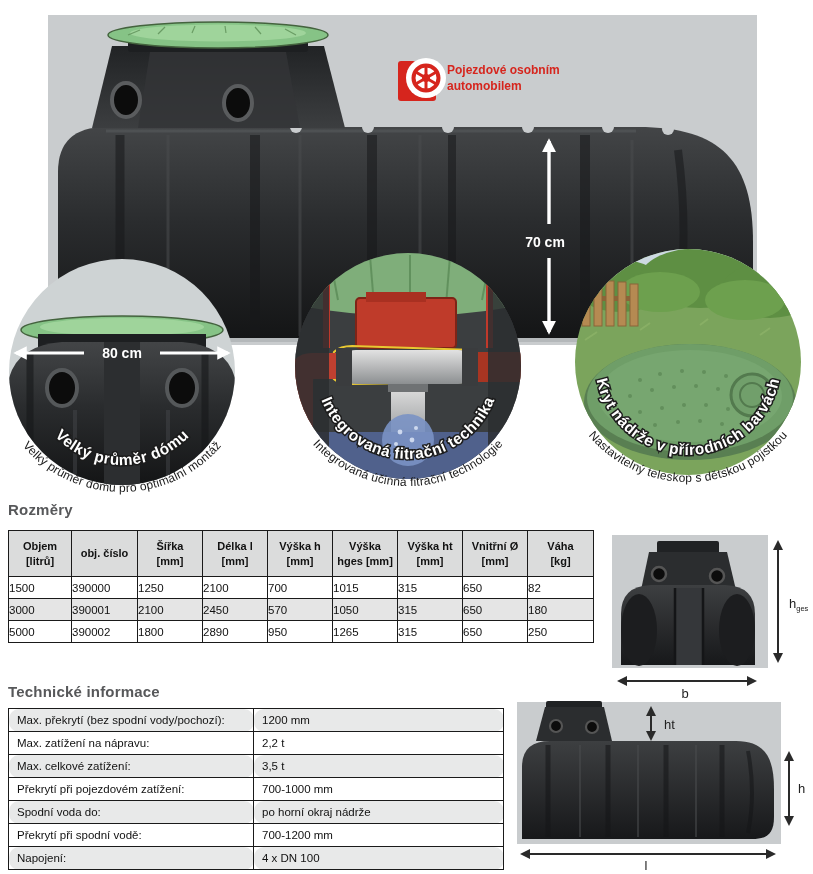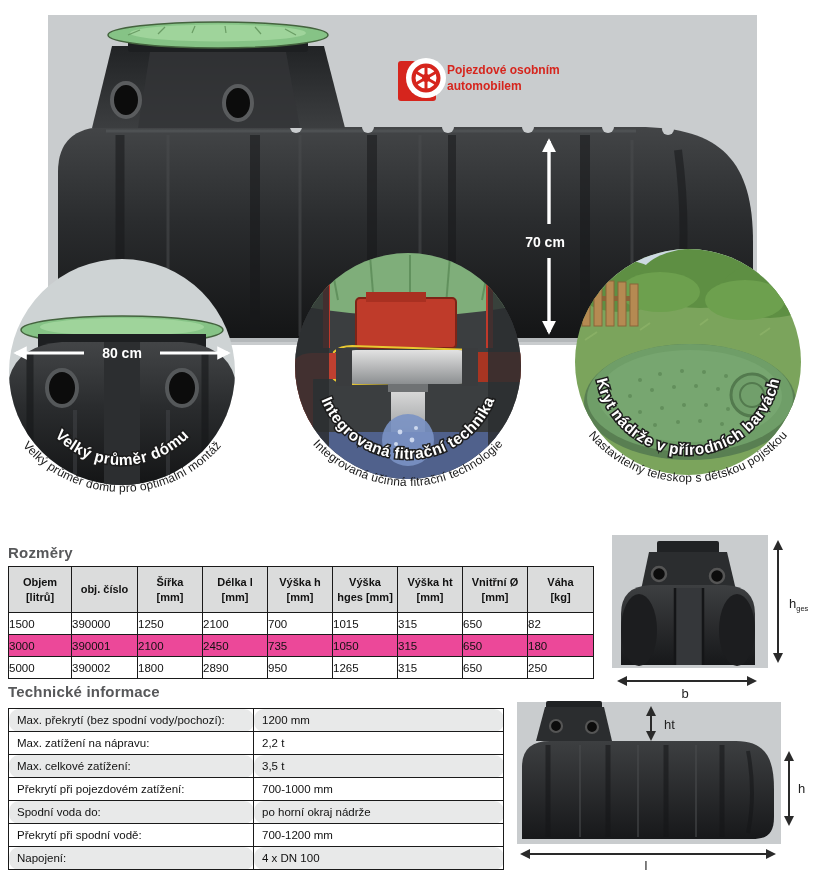--- a/index.html
+++ b/index.html
@@ -4,35 +4,35 @@
 <style>
   * { margin:0; padding:0; box-sizing:border-box; }
   html,body { background:#fff; }
   body { font-family:"Liberation Sans", sans-serif; }
   .page { position:relative; width:813px; height:874px; background:#fff; overflow:hidden; }
 
   .section-title {
     position:absolute; left:8px;
     font-size:15px; font-weight:bold; color:#57585a; letter-spacing:.2px;
   }
-  #rozmery-title { top:501px;margin-top:43px; }
+  #rozmery-title { top:501px; }
   #tech-title    { top:683px;text-align:center; }
 
   table { border-collapse:collapse; position:absolute; background:#fff; }
-  #dim-table  { left:8px; top:566px; width:585px; table-layout:fixed; }
+  #dim-table  { left:8px; top:530px; width:585px; table-layout:fixed; }
   #tech-table { left:8px; top:708px; width:495px; table-layout:fixed; }
   #dim-table th, #dim-table td, #tech-table td {
     border:1px solid #1a1a1a; font-size:11px; color:#111;
   }
   #dim-table th {
     background:#dbdcdc; font-weight:bold; height:46px; text-align:center;
     line-height:1.35; padding:2px 1px;
   }
   #dim-table td { height:22px; text-align:left; font-size:11.5px; }
-  #dim-table tr.alt td { background:#ec4899; }
+  #dim-table tr.alt td { background:#e5e5e5; }
   #tech-table td { height:23px; padding-left:8px; font-size:11.5px;border-radius:10px; }
   #tech-table tr.alt td { background:#e8e9e9; }
 
   svg text { font-family:"Liberation Sans", sans-serif; }
   .circ-title { font-size:15.5px; font-weight:bold; fill:#fff; stroke:#1c1c1c; stroke-width:3px; paint-order:stroke; letter-spacing:.4px; }
   .circ-caption { font-size:12px; fill:#1a1a1a; letter-spacing:.2px; }
   .dim-label-white { font-size:14px; font-weight:bold; fill:#fff; }
   .diagram-label { font-size:13px; fill:#222; }
 </style>
 </head>
@@ -333,21 +333,21 @@
           <td>1015</td>
           <td>315</td>
           <td>650</td>
           <td>82</td>
       </tr>
       <tr class="alt">
         <td>3000</td>
           <td>390001</td>
           <td>2100</td>
           <td>2450</td>
-          <td>735</td>
+          <td>570</td>
           <td>1050</td>
           <td>315</td>
           <td>650</td>
           <td>180</td>
       </tr>
       <tr>
         <td>5000</td>
           <td>390002</td>
           <td>1800</td>
           <td>2890</td>

